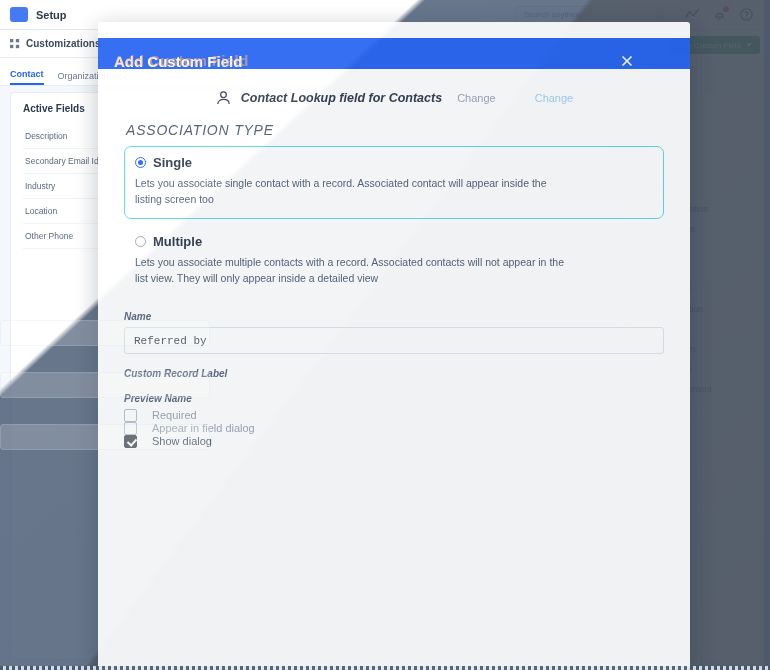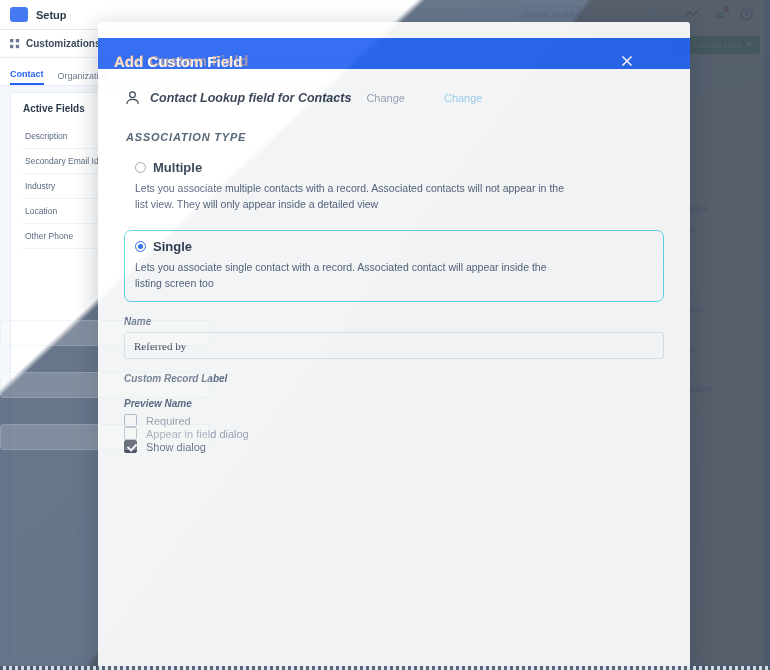--- a/index.html
+++ b/index.html
@@ -235,39 +235,40 @@
     position: absolute;
     top: 47px; left: 0; right: 0; bottom: 0;
     background: #ffffff;
     padding: 14px 26px 10px 26px;
     overflow: hidden;
   }
 
   .field-type-row {
     display: flex; align-items: center; gap: 9px;
     padding: 6px 0 14px 0;
+    justify-content: center;
   }
   .ft-icon { width: 17px; height: 17px; color: #2d3a4d; }
   .ft-icon svg { width: 17px; height: 17px; display:block; }
   .ft-label {
     font-size: 12.5px; color: #2d3a4d; font-weight: 600;
     font-style: italic;
   }
   .ft-change {
     font-size: 11px; color: #9aa6b5; margin-left: 6px;
   }
   .ft-change-ghost {
     font-size: 11px; color: #7fc5ef; margin-left: 30px;
     opacity: .75;
   }
 
   .section-caps {
-    font-size: 11px; letter-spacing: .8px;
-    color: #4a5a70; font-weight: 700;
-    margin: 11px 0 8px 2px;
+    font-size: 14px; letter-spacing: .8px;
+    color: #4a5a70; font-weight: 400;
+    margin: 2px 0 8px 2px;
     font-style: italic;
   }
 
   .assoc-card {
     border: 1px solid transparent;
     border-radius: 7px;
     padding: 8px 10px 10px 10px;
     margin-bottom: 6px;
   }
   .assoc-card.selected {
@@ -303,33 +304,33 @@
   }
   .form-input {
     width: 100%;
     height: 27px;
     border: 1px solid #dde5ee;
     border-radius: 3px;
     padding: 8px 9px;
     font-size: 11px;
     color: #2d3a4d;
     background: #ffffff;
-    font-family: Liberation Serif, serif;
+    font-family: Liberation Mono, monospace;
   }
   .form-select-wrap { position: relative; }
   .form-select-caret {
     position: absolute; right: 9px; top: 11px;
     width: 0; height: 0;
     border-left: 4px solid transparent;
     border-right: 4px solid transparent;
     border-top: 5px solid #5a6a80;
   }
 
   .cb-row {
-    display: flex; align-items: center; gap: 9px;
+    display: flex; gap: 15px;
   }
   .cb-box {
     width: 13px; height: 13px;
     border: 1.5px solid #b8c3d1;
     border-radius: 2px; background: #ffffff;
     flex: 0 0 auto; position: relative;
   }
   .cb-box.checked {
     background: #4a5260; border-color: #4a5260;
   }
@@ -608,36 +609,36 @@
             <path d="M3 16c0-3.2 2.7-5 6-5s6 1.8 6 5"></path>
           </svg>
         </span>
         <span class="ft-label">Contact Lookup field for Contacts</span>
         <span class="ft-change">Change</span>
         <span class="ft-change-ghost">Change</span>
       </div>
 
       <div class="section-caps">ASSOCIATION TYPE</div>
 
+      <div class="assoc-card selected">
+        <div class="assoc-head">
+          <span class="radio-dot on"></span>
+          <span class="assoc-name">Single</span>
+        </div>
+        <div class="assoc-desc">Lets you associate single contact with a record. Associated contact will appear inside the listing screen too</div>
+      </div>
+
       <div class="assoc-card">
         <div class="assoc-head">
           <span class="radio-dot"></span>
           <span class="assoc-name">Multiple</span>
         </div>
         <div class="assoc-desc">Lets you associate multiple contacts with a record. Associated contacts will not appear in the list view. They will only appear inside a detailed view</div>
       </div>
 
-      <div class="assoc-card selected">
-        <div class="assoc-head">
-          <span class="radio-dot on"></span>
-          <span class="assoc-name">Single</span>
-        </div>
-        <div class="assoc-desc">Lets you associate single contact with a record. Associated contact will appear inside the listing screen too</div>
-      </div>
-
       <div class="form-block">
         <div class="form-label">Name</div>
         <input class="form-input" type="text" value="Referred by" style="">
       </div>
 
       <div class="form-block">
         <div class="form-label">Custom Record Label</div>
       </div>
 
       <div class="form-block">

